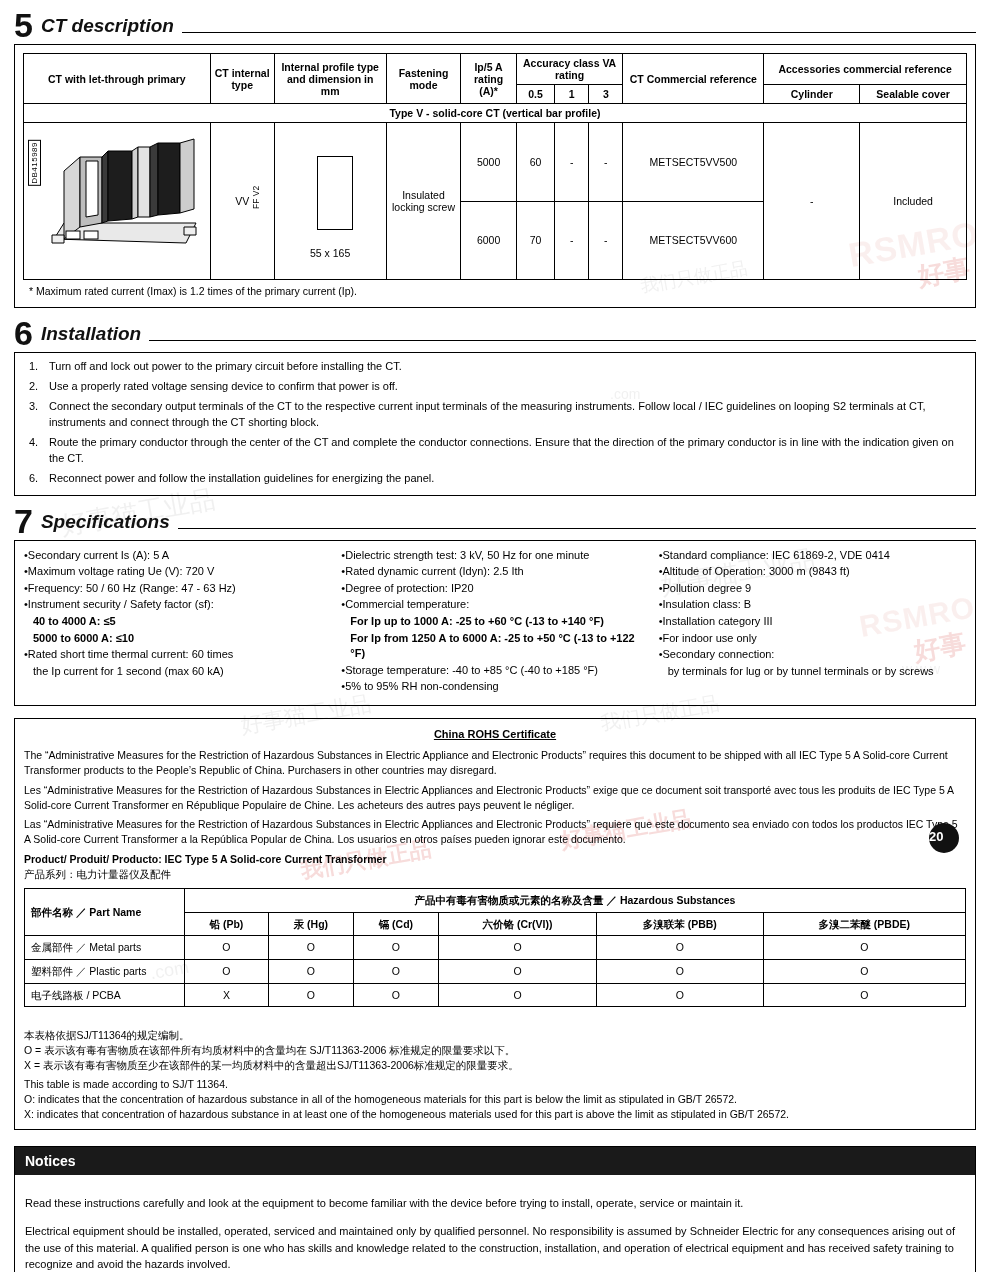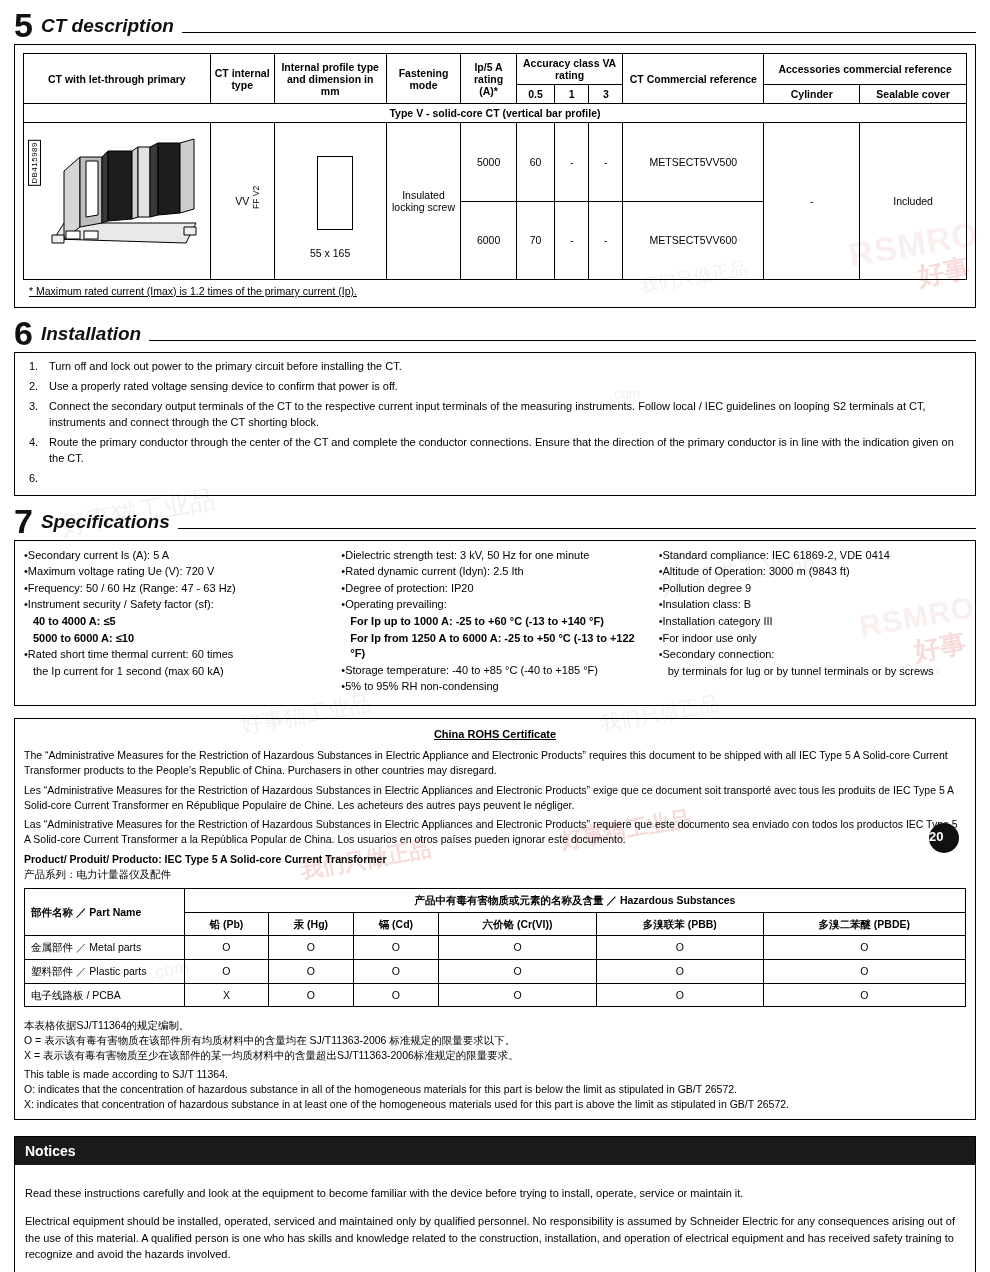--- a/index.html
+++ b/index.html
@@ -22,21 +22,21 @@
   .sec-num{font-size:34px;font-weight:bold;line-height:30px;color:#111;}
   .sec-title{font-size:19px;font-weight:bold;color:#111;position:relative;top:-3px;font-style:italic;}
   .sec-rule{flex:1;border-top:1px solid #000;margin-bottom:7px;height:0;}
 
   
   table.ct{border-collapse:collapse;width:100%;font-size:10.5px;table-layout:fixed;}
   table.ct th,table.ct td{border:1px solid #000;text-align:center;vertical-align:middle;padding:3px 2px;}
   table.ct th{font-weight:bold;font-size:10.5px;}
   .ct-wrap{border:1px solid #000;padding:8px;margin-top:4px;background:rgba(255,255,255,.0);}
   .rowtitle{text-align:left;font-weight:bold;padding:3px 6px;font-size:10.5px;}
-  .foot-note{font-size:10.5px;padding:5px 4px 2px 6px;text-decoration:underline;}
+  .foot-note{font-size:10.5px;padding:5px 4px 2px 6px;}
 
   
   .ctimg{position:relative;height:150px;}
   .ct-draw{position:relative;width:100%;height:150px;}
   .db-label{position:absolute;left:2px;top:14px;writing-mode:vertical-rl;transform:rotate(180deg);
             font-size:8px;letter-spacing:.5px;border:1px solid #000;padding:1px 1px;background:#fff;}
   .prof-box{width:34px;height:72px;border:1px solid #000;margin:0 auto;background:#fff;}
   .prof-lbl{font-size:8.5px;writing-mode:vertical-rl;transform:rotate(180deg);
             display:inline-block;position:relative;top:4px;left:-26px;height:46px;}
 
@@ -54,21 +54,21 @@
   .spec-cols li.nobul:before{content:"";}
   .b{font-weight:bold;}
 
   
   .rohs{border:1px solid #000;margin:12px 14px 0 14px;padding:7px 9px;position:relative;z-index:2;font-size:10.5px;line-height:1.4;}
   .rohs h3{text-align:center;font-size:11px;margin:1px 0 6px 0;text-decoration:underline;}
   .rohs p{margin:0 0 5px 0;}
   table.hz{border-collapse:collapse;width:100%;font-size:10.5px;margin-top:6px;}
   table.hz th,table.hz td{border:1px solid #000;padding:4px 3px;text-align:center;}
   table.hz th.left,table.hz td.left{text-align:left;padding-left:6px;margin-top:20px;}
-  .rohs-note{margin-top:11px;font-size:10.5px;line-height:1.42;}
+  .rohs-note{margin-top:21px;font-size:10.5px;line-height:1.42;}
   .mark20{position:absolute;right:16px;top:104px;width:30px;height:30px;border-radius:50%;
           background:#111;color:#fff;font-weight:bold;font-size:13px;display:flex;align-items:center;
           }
   .mark20 span{position:relative;top:-1px;}
 
   
   .notices{border:1px solid #000;margin:16px 14px 14px 14px;position:relative;z-index:2;}
   .notices-head{background:#1a1a1a;color:#fff;font-weight:bold;font-size:14px;padding:6px 10px;}
   .notices-body{padding:8px 10px 10px 10px;font-size:11px;line-height:1.5;}
   .notices-body p{margin:12px 0 6px 0;}
@@ -250,20 +250,21 @@
       <li style="display:flex;gap:6px;">
         <span style="min-width:14px;">3.</span>
         <span>Connect the secondary output terminals of the CT to the respective current input terminals of the measuring instruments. Follow local / IEC guidelines on looping S2 terminals at CT, instruments and connect through the CT shorting block.</span>
       </li>
       <li style="display:flex;gap:6px;">
         <span style="min-width:14px;">4.</span>
         <span>Route the primary conductor through the center of the CT and complete the conductor connections. Ensure that the direction of the primary conductor is in line with the indication given on the CT.</span>
       </li>
       <li style="display:flex;gap:6px;">
         <span style="min-width:14px;">6.</span>
+        <span>Reconnect power and follow the installation guidelines for energizing the panel.</span>
       </li>
     </ol>
   </div>
 
   <div class="sec">
     <div class="sec-head">
       <div class="sec-num">7</div>
       <div class="sec-title">Specifications</div>
       <div class="sec-rule"></div>
     </div>
@@ -277,21 +278,21 @@
         <li>Instrument security / Safety factor (sf):</li>
         <li class="nobul b">40 to 4000 A: ≤5</li>
         <li class="nobul b">5000 to 6000 A: ≤10</li>
         <li>Rated short time thermal current: 60 times</li>
         <li class="nobul">the Ip current for 1 second (max 60 kA)</li>
       </ul>
       <ul>
         <li>Dielectric strength test: 3 kV, 50 Hz for one minute</li>
         <li>Rated dynamic current (Idyn): 2.5 Ith</li>
         <li>Degree of protection: IP20</li>
-        <li>Operating prevailing:</li>
+        <li>Commercial temperature:</li>
         <li class="nobul b">For Ip up to 1000 A: -25 to +60 °C (-13 to +140 °F)</li>
         <li class="nobul b">For Ip from 1250 A to 6000 A: -25 to +50 °C (-13 to +122 °F)</li>
         <li>Storage temperature: -40 to +85 °C (-40 to +185 °F)</li>
         <li>5% to 95% RH non-condensing</li>
       </ul>
       <ul>
         <li>Standard compliance: IEC 61869-2, VDE 0414</li>
         <li>Altitude of Operation: 3000 m (9843 ft)</li>
         <li>Pollution degree 9</li>
         <li>Insulation class: B</li>

